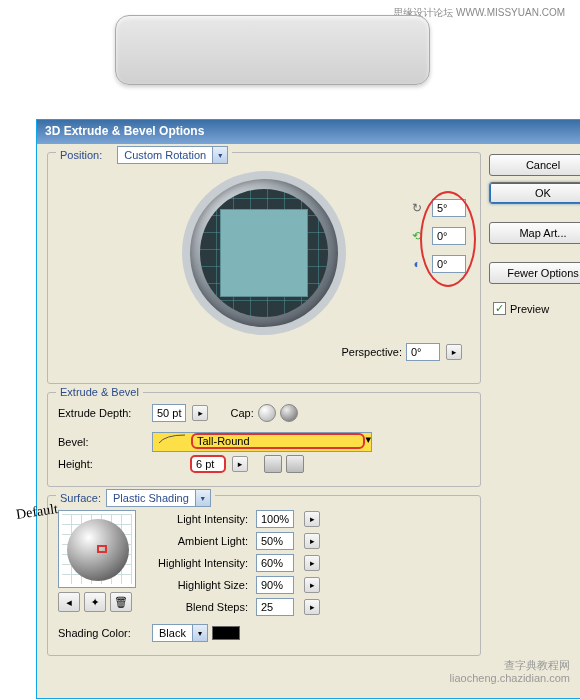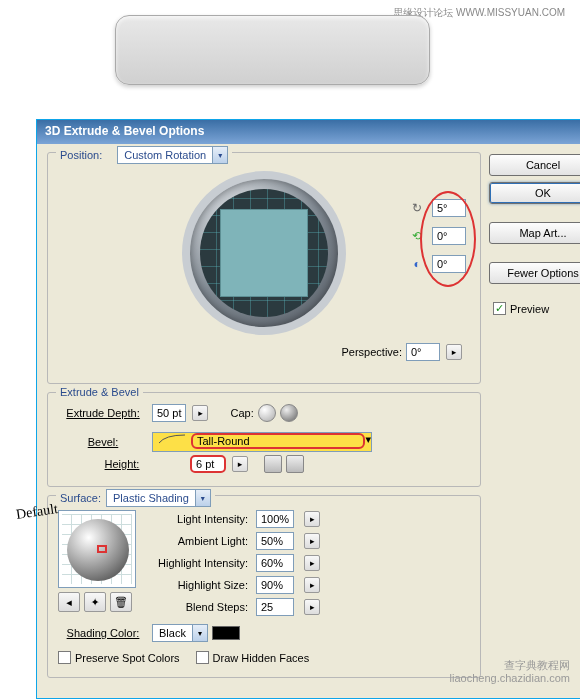--- a/index.html
+++ b/index.html
@@ -22,21 +22,21 @@
 .main-left { flex: 1; }
 .side-buttons { width: 108px; display: flex; flex-direction: column; gap: 6px; margin-top: 2px; }
 
 .win-btn { background: linear-gradient(#fdfdfd,#e3e3e3); border: 1px solid #707070; border-radius: 3px; height: 22px; display: flex; align-items: center; justify-content: center; cursor: pointer; font-size: 11px; }
 .win-btn.default { box-shadow: 0 0 0 1px #2f6fb5 inset, 0 0 3px rgba(47,111,181,.6); }
 
 .preview-row { display: flex; align-items: center; gap: 4px; margin-top: 12px; padding-left: 4px; }
 .checkbox { width: 13px; height: 13px; border: 1px solid #7a7a7a; background: #fff; display: inline-flex; align-items: center; justify-content: center; color: #1a8f1a; font-size: 11px; line-height: 1; }
 
 .row { display: flex; align-items: center; gap: 4px; margin: 3px 0; }
-.label-r { text-align: center; min-width: 90px; text-decoration: underline; }
+.label-r { text-align: left; min-width: 90px; }
 
 .select { display: inline-flex; align-items: center; background: #fff; border: 1px solid #7f9db9; height: 18px; }
 .select span { padding: 0 6px; }
 .select .arrow { width: 15px; height: 16px; background: linear-gradient(#e6eef8,#bcd1ea); border-left: 1px solid #7f9db9; display: flex; align-items: center; justify-content: center; font-size: 8px; }
 
 .num-input { display: inline-flex; align-items: center; background: #fff; border: 1px solid #7f9db9; height: 18px; }
 .num-input span { padding: 0 4px; min-width: 32px; text-align: left; }
 .stepper { width: 16px; height: 16px; background: linear-gradient(#f8f8f8,#ddd); border: 1px solid #999; display: flex; align-items: center; justify-content: center; font-size: 9px; margin-left: 2px; border-radius: 2px; }
 
 .preview-sphere-area { position: relative; margin: 6px auto 4px; width: 200px; height: 172px; display: flex; align-items: center; justify-content: center; }
@@ -232,30 +232,20 @@
 
           <div class="row" style="margin-top:8px;">
             <span class="label-r">Shading Color:</span>
             <span class="select">
               <span>Black</span>
                 <span class="arrow">▾</span>
             </span>
             <span class="color-swatch"></span>
           </div>
 
-          <div class="bottom-checks">
-            <label class="row">
-              <span class="checkbox"></span>
-              <span>Preserve Spot Colors</span>
-            </label>
-            <label class="row">
-              <span class="checkbox"></span>
-              <span>Draw Hidden Faces</span>
-            </label>
-          </div>
         </div>
 
       </div>
 
       <div class="side-buttons">
         <div class="win-btn">Cancel</div>
         <div class="win-btn default">OK</div>
         <div style="height:6px;"></div>
         <div class="win-btn">Map Art...</div>
         <div style="height:6px;"></div>

